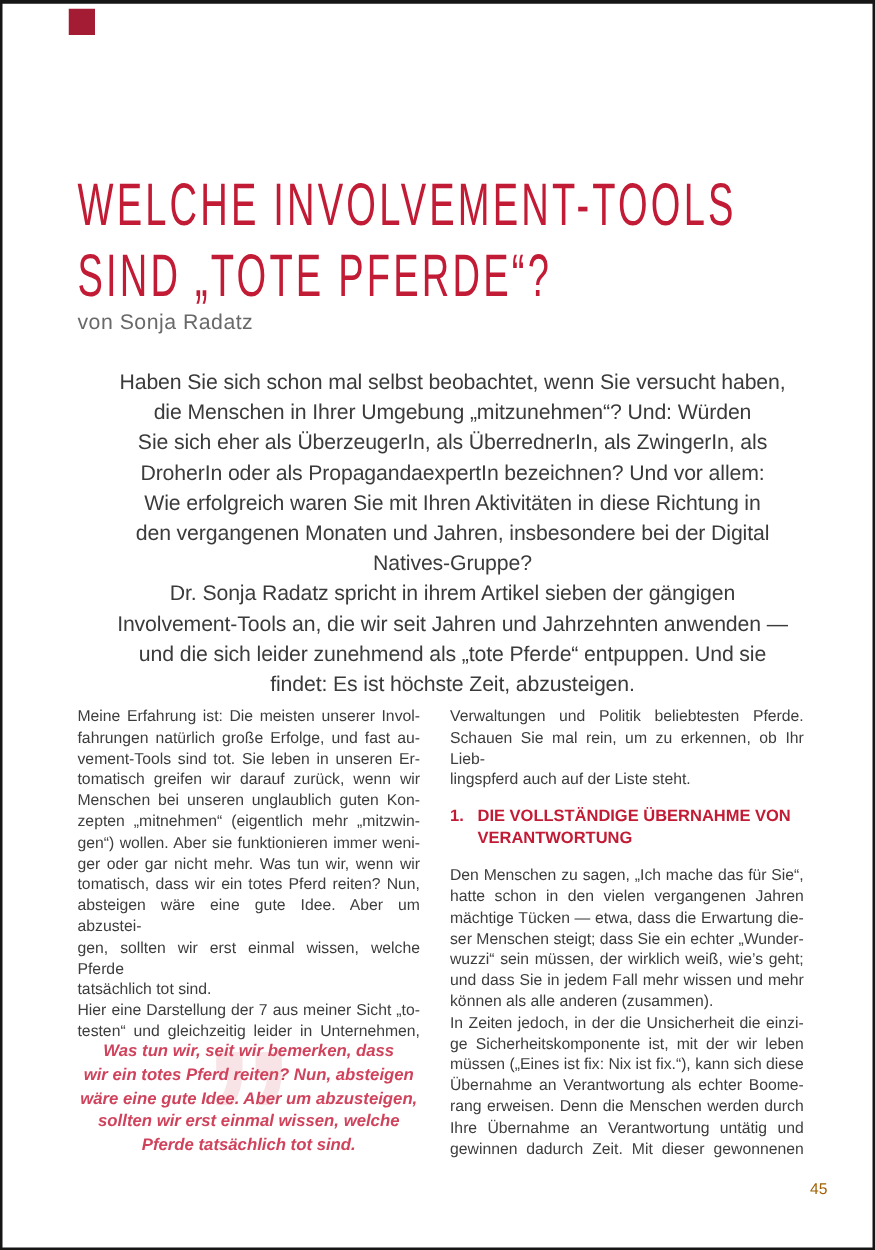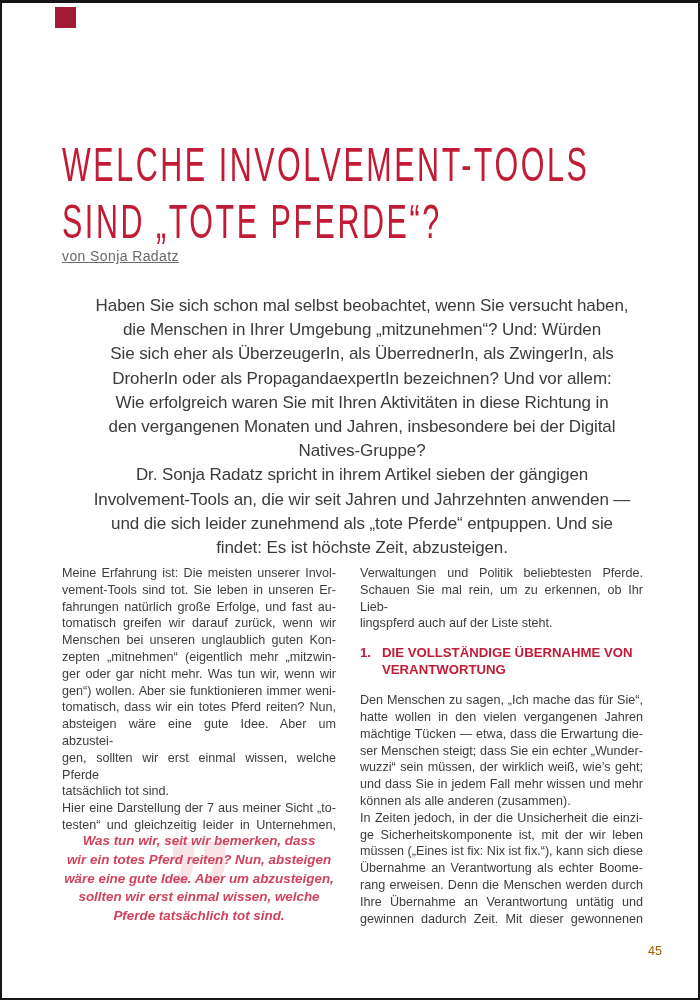--- a/index.html
+++ b/index.html
@@ -7,21 +7,21 @@
         font-family:"Liberation Sans",sans-serif;color:#3d3d3d;}
   .edge{position:absolute;background:#161616;}
   .edge.top{top:0;left:0;right:0;height:3px;}
   .edge.bottom{bottom:0;left:0;right:0;height:2px;}
   .edge.left{top:0;bottom:0;left:0;width:2px;}
   .edge.right{top:0;bottom:0;right:0;width:2px;}
   .logo{position:absolute;left:55px;top:7px;width:21px;height:21px;background:#a31c33;}
   .title{position:absolute;left:62px;top:136px;font-size:48px;line-height:57px;
          letter-spacing:4px;font-weight:400;white-space:nowrap;
          transform:scaleX(0.635);transform-origin:0 0;}
-  .byline{position:absolute;left:62px;top:248px;font-size:14px;letter-spacing:0.4px;color:#696969;text-decoration:underline;}
+  .byline{position:absolute;left:62px;top:248px;font-size:17px;letter-spacing:0.4px;color:#696969;}
   .intro{position:absolute;left:62px;top:294px;width:600px;font-size:17px;line-height:24.2px;
          letter-spacing:-0.1px;color:#3b3b3b;}
   .intro .ln{white-space:nowrap;text-align:center;}
   .col{position:absolute;top:565px;font-size:12.6px;line-height:16.8px;color:#3d3d3d;}
   .col-left{left:62px;width:274px;}
   .col-right{left:360px;width:283px;}
   .colseg .ln{text-align:justify;text-align-last:justify;}
   .colseg .ln.ragged{text-align-last:left;}
   .heading{display:flex;margin:13px 0 14px 0;font-weight:bold;font-size:13.2px;line-height:16.5px;}
   .heading .num{width:22px;flex:none;}
@@ -61,27 +61,27 @@
       <div class="ln">den vergangenen Monaten und Jahren, insbesondere bei der Digital</div>
       <div class="ln">Natives-Gruppe?</div>
       <div class="ln">Dr. Sonja Radatz spricht in ihrem Artikel sieben der gängigen</div>
       <div class="ln">Involvement-Tools an, die wir seit Jahren und Jahrzehnten anwenden —</div>
       <div class="ln">und die sich leider zunehmend als „tote Pferde“ entpuppen. Und sie</div>
       <div class="ln">findet: Es ist höchste Zeit, abzusteigen.</div>
     </div>
 
   <div class="col col-left colseg">
       <div class="ln">Meine Erfahrung ist: Die meisten unserer Invol-</div>
+      <div class="ln">fahrungen natürlich große Erfolge, und fast au-</div>
       <div class="ln">vement-Tools sind tot. Sie leben in unseren Er-</div>
-      <div class="ln">fahrungen natürlich große Erfolge, und fast au-</div>
       <div class="ln">tomatisch greifen wir darauf zurück, wenn wir</div>
       <div class="ln">Menschen bei unseren unglaublich guten Kon-</div>
       <div class="ln">zepten „mitnehmen“ (eigentlich mehr „mitzwin-</div>
+      <div class="ln">gen“) wollen. Aber sie funktionieren immer weni-</div>
       <div class="ln">ger oder gar nicht mehr. Was tun wir, wenn wir</div>
-      <div class="ln">gen“) wollen. Aber sie funktionieren immer weni-</div>
       <div class="ln">tomatisch, dass wir ein totes Pferd reiten? Nun,</div>
       <div class="ln">absteigen wäre eine gute Idee. Aber um abzustei-</div>
       <div class="ln">gen, sollten wir erst einmal wissen, welche Pferde</div>
       <div class="ln ragged">tatsächlich tot sind.</div>
       <div class="ln">Hier eine Darstellung der 7 aus meiner Sicht „to-</div>
       <div class="ln">testen“ und gleichzeitig leider in Unternehmen,</div>
     </div>
 
   <div class="col col-right">
     <div class="colseg">
@@ -91,21 +91,21 @@
       </div>
     <div class="heading" style="color: rgb(194, 27, 53);">
       <span class="num">1.</span>
       <div class="htxt">
           <div class="ln">DIE VOLLSTÄNDIGE ÜBERNAHME VON</div>
           <div class="ln">VERANTWORTUNG</div>
         </div>
     </div>
     <div class="colseg">
         <div class="ln">Den Menschen zu sagen, „Ich mache das für Sie“,</div>
-        <div class="ln">hatte wollen in den vielen vergangenen Jahren</div>
+        <div class="ln">hatte schon in den vielen vergangenen Jahren</div>
         <div class="ln">mächtige Tücken — etwa, dass die Erwartung die-</div>
         <div class="ln">ser Menschen steigt; dass Sie ein echter „Wunder-</div>
         <div class="ln">wuzzi“ sein müssen, der wirklich weiß, wie’s geht;</div>
         <div class="ln">und dass Sie in jedem Fall mehr wissen und mehr</div>
         <div class="ln ragged">können als alle anderen (zusammen).</div>
         <div class="ln">In Zeiten jedoch, in der die Unsicherheit die einzi-</div>
         <div class="ln">ge Sicherheitskomponente ist, mit der wir leben</div>
         <div class="ln">müssen („Eines ist fix: Nix ist fix.“), kann sich diese</div>
         <div class="ln">Übernahme an Verantwortung als echter Boome-</div>
         <div class="ln">rang erweisen. Denn die Menschen werden durch</div>

